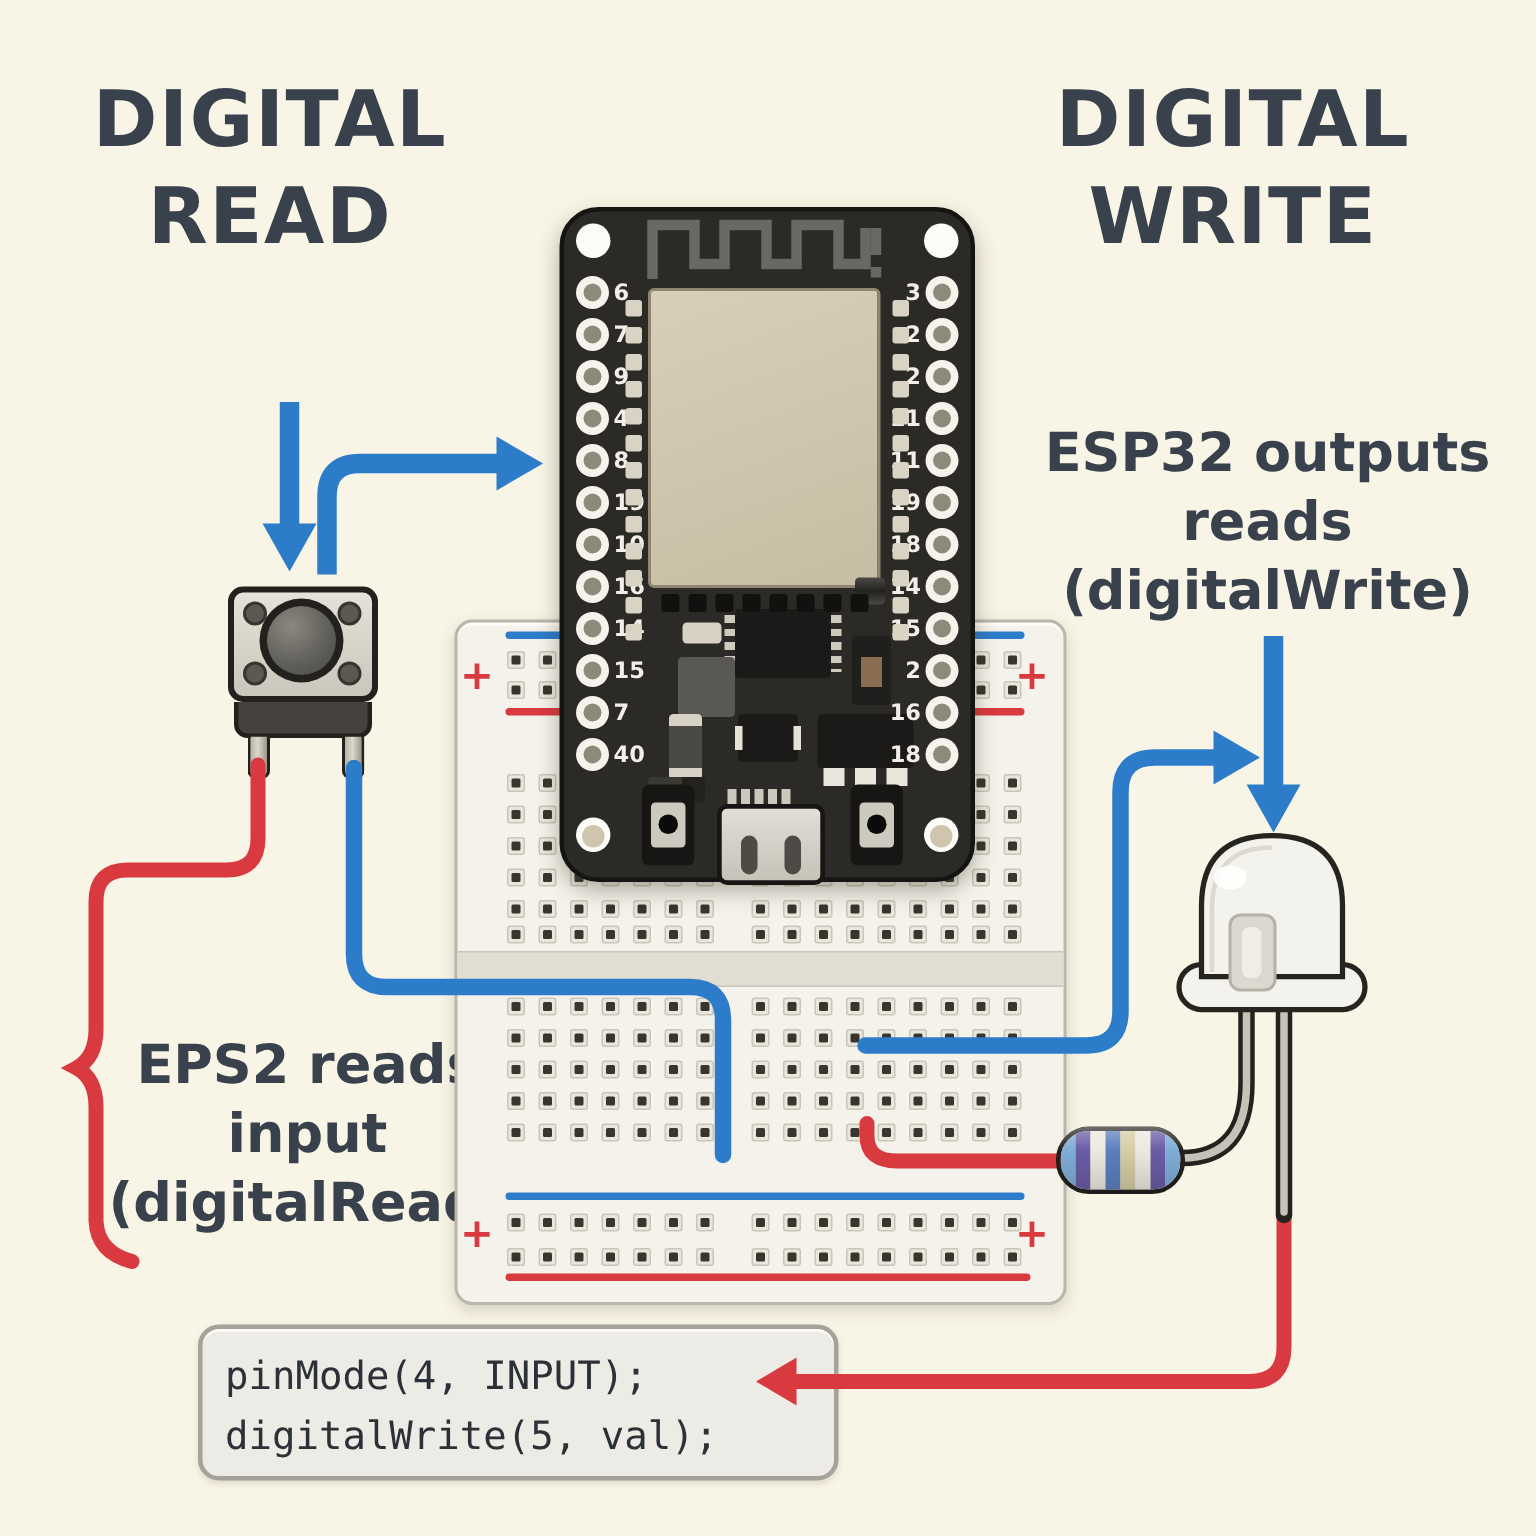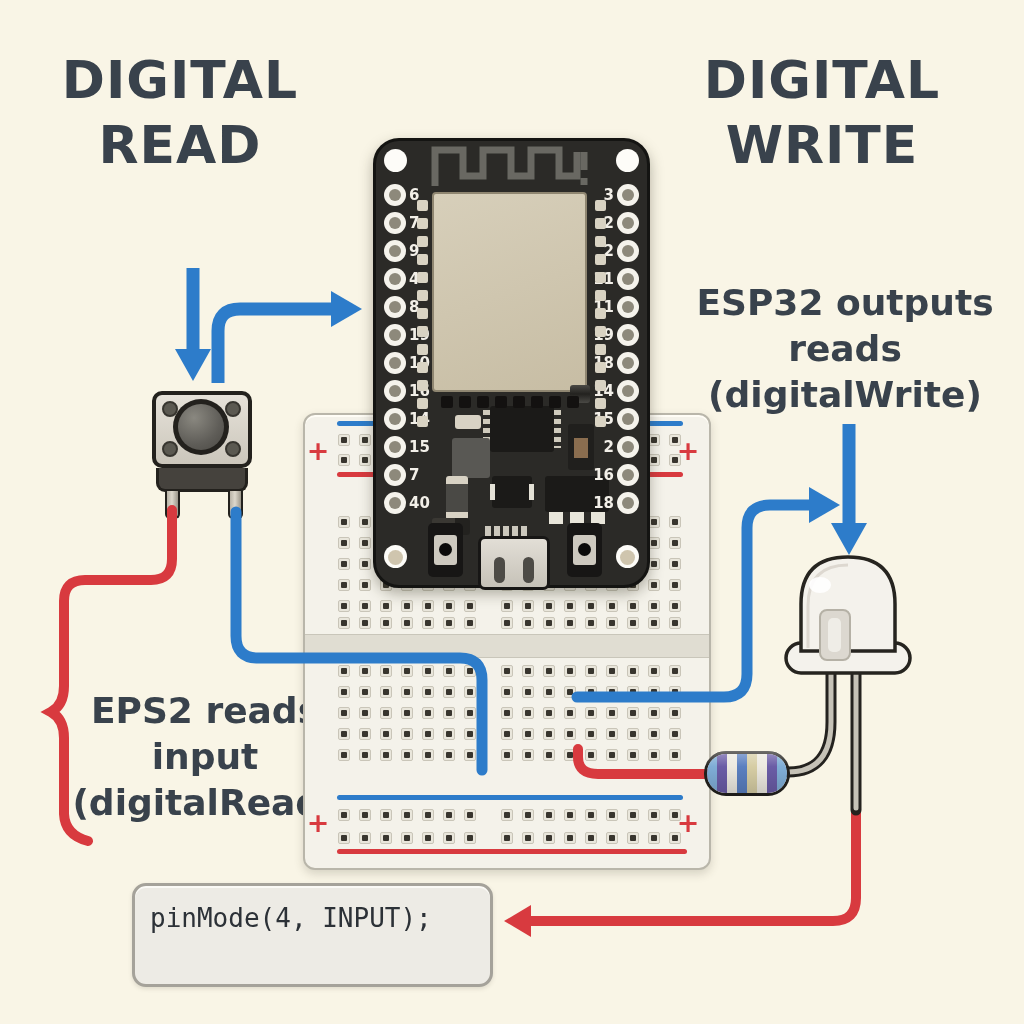--- a/index.html
+++ b/index.html
@@ -53,21 +53,21 @@
             background:linear-gradient(180deg,#e6e2d9,#cbc6bb);border:4px solid #23211d;border-radius:10px;}
   .pb-c{position:absolute;width:16px;height:16px;border-radius:50%;background:#5b5951;border:2px solid #37352f;box-sizing:border-box;}
   .pb-ring{position:absolute;left:21px;top:8px;width:56px;height:56px;border-radius:50%;background:#23211d;}
   .pb-cap{position:absolute;left:5px;top:5px;width:46px;height:46px;border-radius:50%;
           background:radial-gradient(circle at 35% 30%,#8a8880,#5f5d58 60%,#4a4843);}
   .pb-base{position:absolute;left:4px;top:77px;width:92px;height:24px;background:#45423d;border:3px solid #23211d;
            border-top:none;border-radius:0 0 9px 9px;box-sizing:border-box;}
   .pb-leg{position:absolute;top:100px;width:15px;height:28px;box-sizing:border-box;border:2px solid #23211d;border-top:none;
           background:linear-gradient(90deg,#b8b3a7,#ddd8cc 45%,#9b968a);border-radius:0 0 5px 5px;}
   
-  .codebox{left:132px;top:883px;width:361px;height:104px;background:#edebe5;border:3px solid #a5a29a;border-radius:14px;
+  .codebox{left:132px;top:883px;width:427px;height:104px;background:#edebe5;border:3px solid #a5a29a;border-radius:14px;
            box-sizing:border-box;box-shadow:inset 0 2px 0 #fbfaf6,0 2px 4px rgba(80,75,60,.15);padding:12px 6px 0 15px;}
   .codeline{font-family:"DejaVu Sans Mono","Liberation Mono",monospace;font-size:26px;line-height:40px;
             color:#2c3137;white-space:pre;}
   
   .resistor{left:704px;top:751px;width:86px;height:45px;border:3px solid #23211e;border-radius:22px;display:flex;
             overflow:hidden;box-sizing:border-box;}
   .rstripe{flex:1;}
   
   svg.overlay{position:absolute;left:0;top:0;pointer-events:none;}
   .wblue{stroke:var(--blue,#2d7cca);fill:none;}
@@ -492,20 +492,21 @@
     <div class="pb-ring">
         <div class="pb-cap"></div>
       </div>
     <div class="pb-base"></div>
     <div class="pb-leg" style="left:13px;"></div>
     <div class="pb-leg" style="left:76px;"></div>
   </div>
 
   <div class="abs codebox">
     <div class="codeline">pinMode(4, INPUT);</div>
+    <div class="codeline">digitalWrite(5, val);</div>
   </div>
 
   <svg class="overlay" width="1024" height="1024" viewBox="0 0 1024 1024">
 
     <path class="wred wr" d="M172,510 L172,559 Q172,580 151,580 L85,580 Q64,580 64,601 L64,686 Q64,705 51,712 Q64,719 64,738 L64,814 Q65,835 88,841"></path>
 
     <path class="wblue ww" d="M236,512 L236,636 Q236,658 258,658 L460,658 Q482,658 482,680 L482,770"></path>
 
     <path class="wblue ww" d="M577,697 L724,697 Q747,697 747,674 L747,528 Q747,505 770,505 L810,505"></path>
     <polygon class="hblue" points="840,505 809,487 809,523"></polygon>

